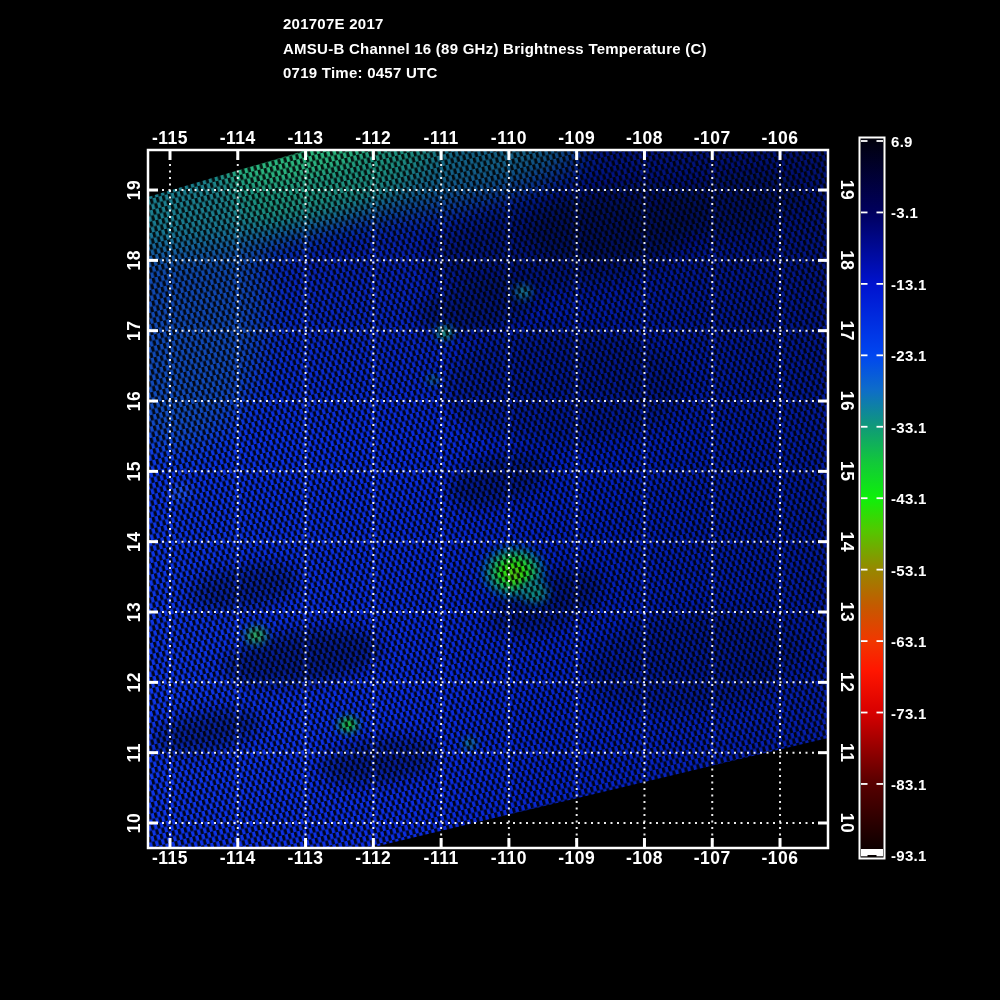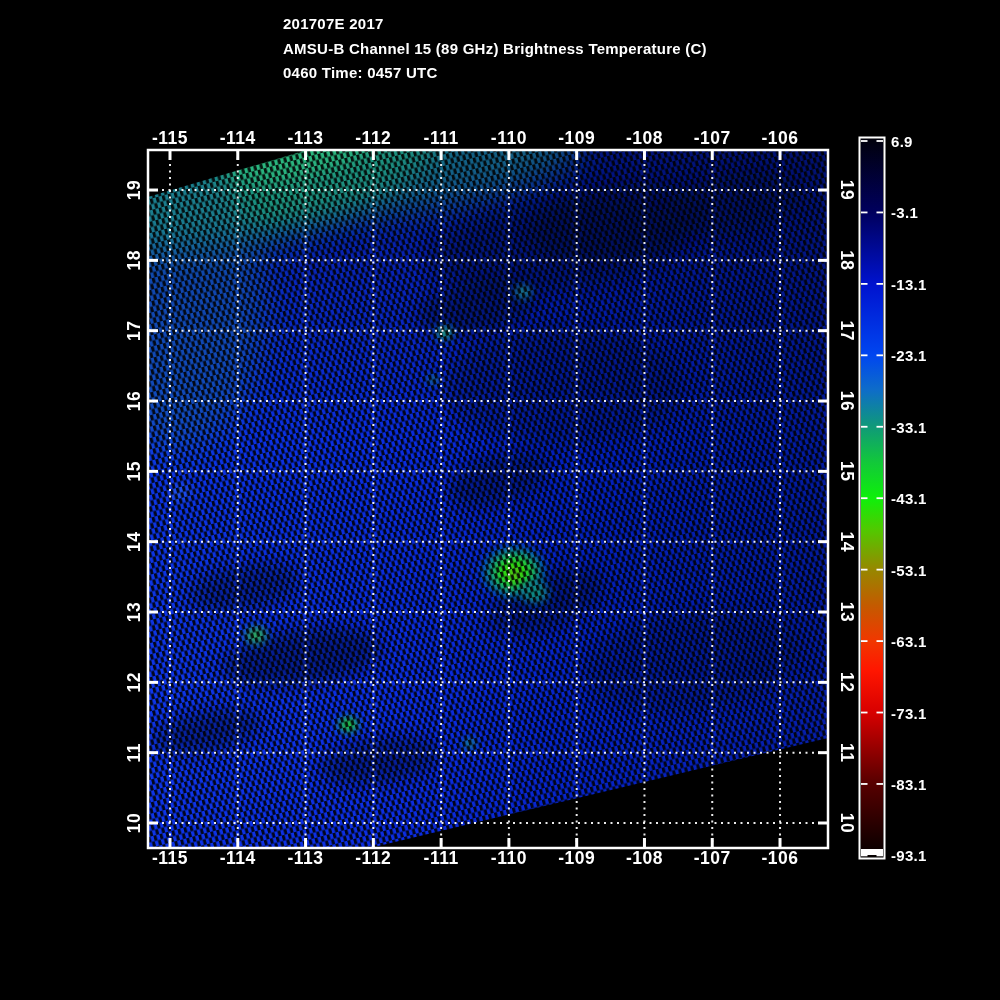--- a/index.html
+++ b/index.html
@@ -12,22 +12,22 @@
   .axnum{font-size:17.5px;letter-spacing:.5px;}
   .cbnum{font-size:15px;letter-spacing:.3px;}
 </style>
 </head>
 <body>
 
 <div class="canvas">
 
   <div class="title-block">
     <div>201707E 2017</div>
-    <div>AMSU-B Channel 15 (89 GHz) Brightness Temperature (C)</div>
-    <div>0460 Time: 0457 UTC</div>
+    <div>AMSU-B Channel 16 (89 GHz) Brightness Temperature (C)</div>
+    <div>0719 Time: 0457 UTC</div>
   </div>
 
   <svg id="plot" width="1000" height="1000" viewBox="0 0 1000 1000">
     <defs>
       <clipPath id="plotClip">
           <rect x="148" y="150" width="680" height="698"></rect>
         </clipPath>
 
       <linearGradient id="baseGrad" x1="0" y1="0" x2="1" y2="0">
         <stop offset="0" stop-color="#0c35e8"></stop>

